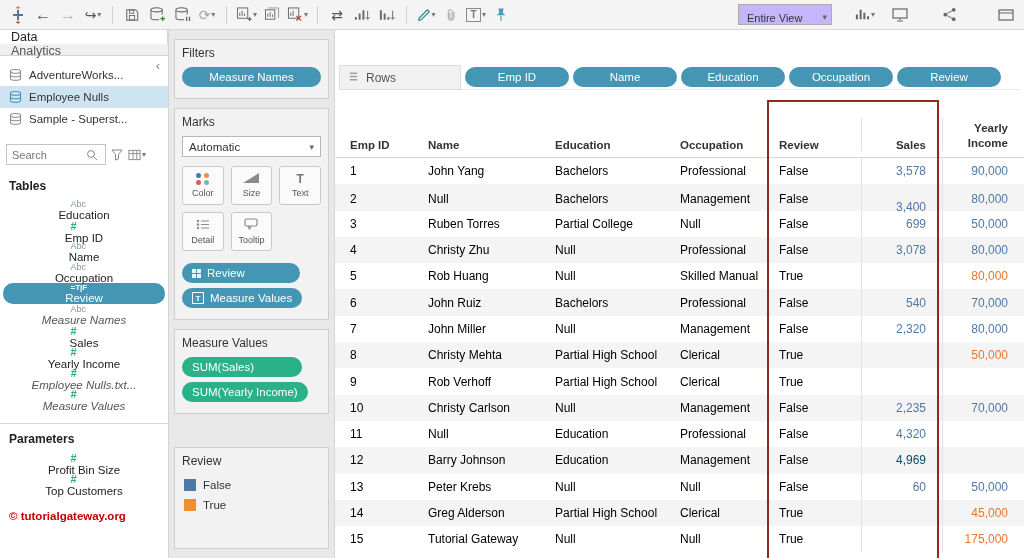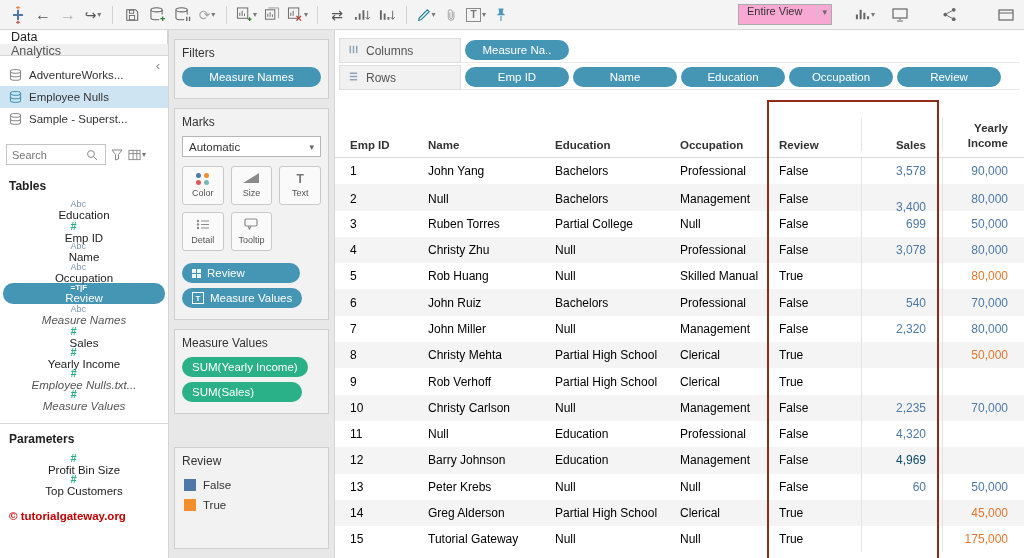--- a/index.html
+++ b/index.html
@@ -9,21 +9,21 @@
 
   
   .toolbar{position:absolute;left:0;top:0;width:1024px;height:30px;background:#f4f4f4;border-bottom:1px solid #d8d8d8;display:flex;align-items:center;gap:5px;padding:0 8px;}
   .tb-btn{display:inline-flex;align-items:center;justify-content:center;min-width:20px;height:22px;color:#555;font-size:14px;cursor:default;}
   .tb-btn.big{font-size:16px;}
   .tb-btn.dis{color:#b5b5b5;}
   .tb-btn.gray{color:#a5a5a5;}
   .tb-sep{width:1px;height:18px;background:#d2d2d2;margin:0 4px;}
   .tb-caret{font-size:8px;color:#777;margin-left:1px;}
   .tbox-sm{display:inline-flex;align-items:center;justify-content:center;width:15px;height:14px;border:1px solid #8a8a8a;color:#777;font-size:10px;font-weight:bold;}
-  .fit-select{display:flex;align-items:flex-start;height:21px;border:1px solid #ababab;background:#f9a8d4;font-size:11px;color:#333;margin-left:auto;min-width:94px;}
+  .fit-select{display:flex;align-items:flex-end;height:21px;border:1px solid #ababab;background:#c4b5fd;font-size:11px;color:#333;margin-left:auto;min-width:94px;}
   .fit-select .lbl{padding:0 10px 0 8px;flex:1;}
   .fit-select .sel-caret{border-left:1px solid #c5c5c5;padding:2px 4px;font-size:9px;color:#666;}
 
   
   .sidebar{position:absolute;left:0;top:30px;width:169px;height:528px;background:#fff;border-right:1px solid #d5d5d5;overflow:hidden;}
   .side-tabs{display:flex;height:26px;background:#f0f0f0;border-bottom:1px solid #d5d5d5;align-items:stretch;flex-direction:column;}
   .side-tab{padding:0 11px;display:flex;align-items:center;font-size:12.5px;color:#555;}
   .side-tab.active{background:#fff;color:#222;border-right:1px solid #d5d5d5;}
   .collapse{margin-left:auto;padding:0 8px;display:flex;align-items:center;color:#888;font-size:13px;}
   .ds-list{padding:8px 0 10px;}
@@ -431,22 +431,22 @@
       <div class="pill left">
         <span class="tbox">T</span>
         <span>Measure Values</span>
       </div>
     </div>
 
     <div class="card">
       <div class="card-title">Measure Values</div>
       <div>
 
-      <div class="pill green">SUM(Yearly Income)</div>
-          <div class="pill green">SUM(Sales)</div>
+      <div class="pill green">SUM(Sales)</div>
+          <div class="pill green">SUM(Yearly Income)</div>
         </div>
     </div>
 
     <div class="card legend-card">
       <div class="card-title">Review</div>
       <div>
 
       <div class="legend-item">
             <span class="swatch" style="background: rgb(78, 121, 167);"></span>
             <span>False</span>
@@ -454,31 +454,20 @@
           <div class="legend-item">
             <span class="swatch" style="background: rgb(242, 142, 43);"></span>
             <span>True</span>
           </div>
         </div>
     </div>
   </div>
 
   <div class="main">
 
-    <div class="shelf columns">
-      <div class="shelf-label">
-        <span><svg width="11" height="11" viewBox="0 0 12 12">
-              <path d="M2.5 2v8M6 2v8M9.5 2v8" stroke="#8fa6b8" stroke-width="1.6"></path>
-            </svg></span>
-        <span>Columns</span>
-      </div>
-      <div class="shelf-body">
-        <div class="shelf-pill">Measure Na..</div>
-      </div>
-    </div>
 
     <div class="shelf rows">
       <div class="shelf-label">
         <span><svg width="11" height="11" viewBox="0 0 12 12">
               <path d="M2 2.5h8M2 6h8M2 9.5h8" stroke="#8fa6b8" stroke-width="1.6"></path>
             </svg></span>
         <span>Rows</span>
       </div>
       <div class="shelf-body">
 

